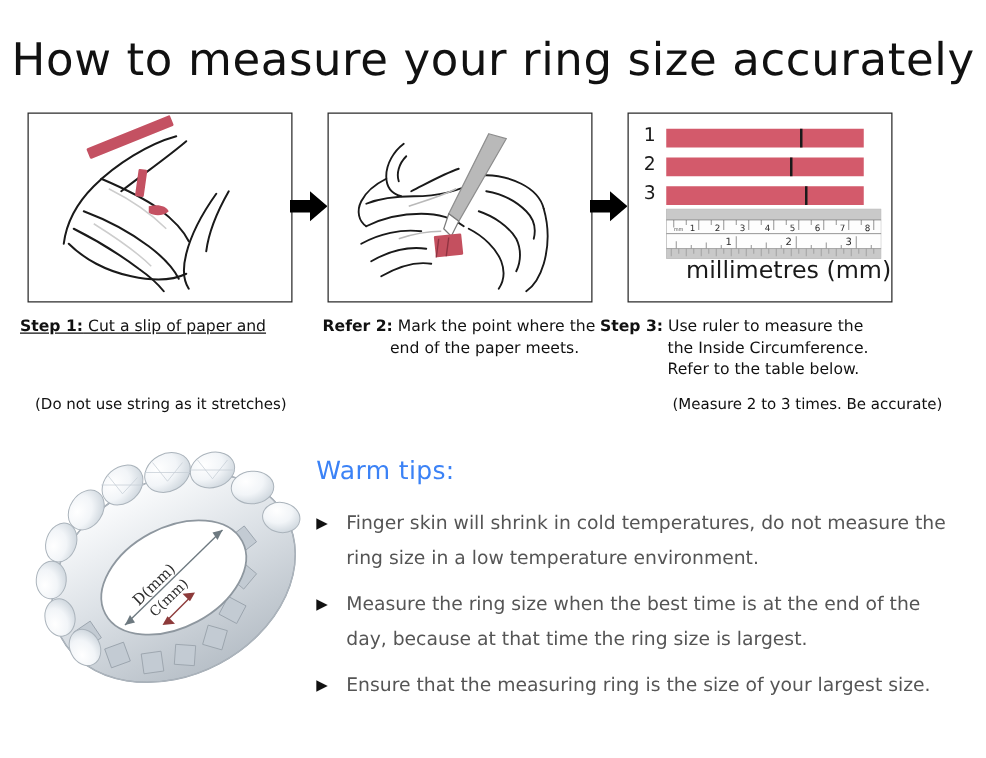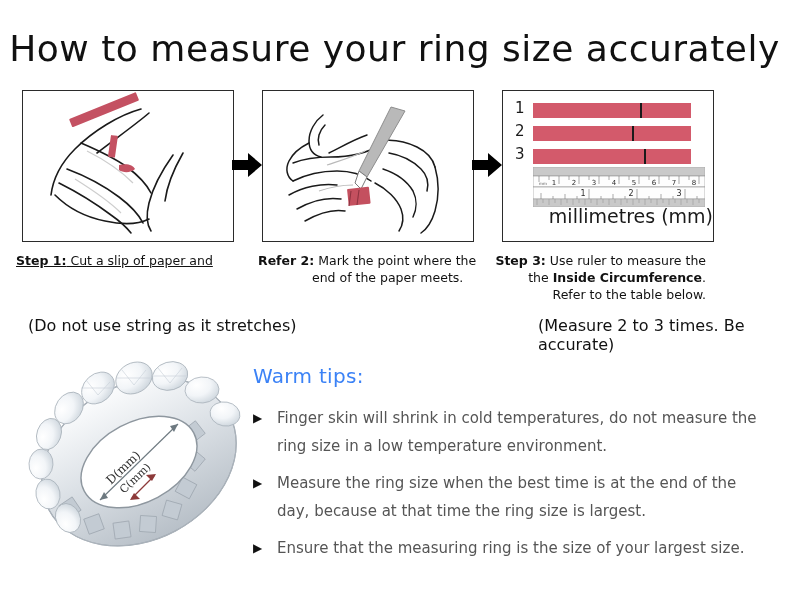--- a/index.html
+++ b/index.html
@@ -67,30 +67,30 @@
   .caption-block {
     position: absolute;
     top: 252px;
     width: 236px;
     font-size: 12.5px;
     line-height: 17px;
     color: #111111;
   }
   .cap-1 { left: 16px; text-decoration: underline; }
   .cap-2 { left: 258px; }
-  .cap-3 { left: 470px; text-align: right; }
+  .cap-3 { left: 480px; }
   .caption-block .lead { font-weight: bold; }
   .caption-block .ln2,
   .caption-block .ln3 { display: block; padding-left: 54px; }
-  .caption-block .strong-inline { font-weight: bold; }
+  .caption-block .strong-inline { font-weight: normal; }
 
   .note-block {
     position: absolute;
     top: 316px;
-    font-size: 16px;
+    font-size: 12px;
     color: #111111;
   }
   .note-1 { left: 28px; }
   .note-3 { left: 498px; margin-left: 40px; }
 
   
   #ring-figure {
     position: absolute;
     left: 28px;
     top: 352px;

